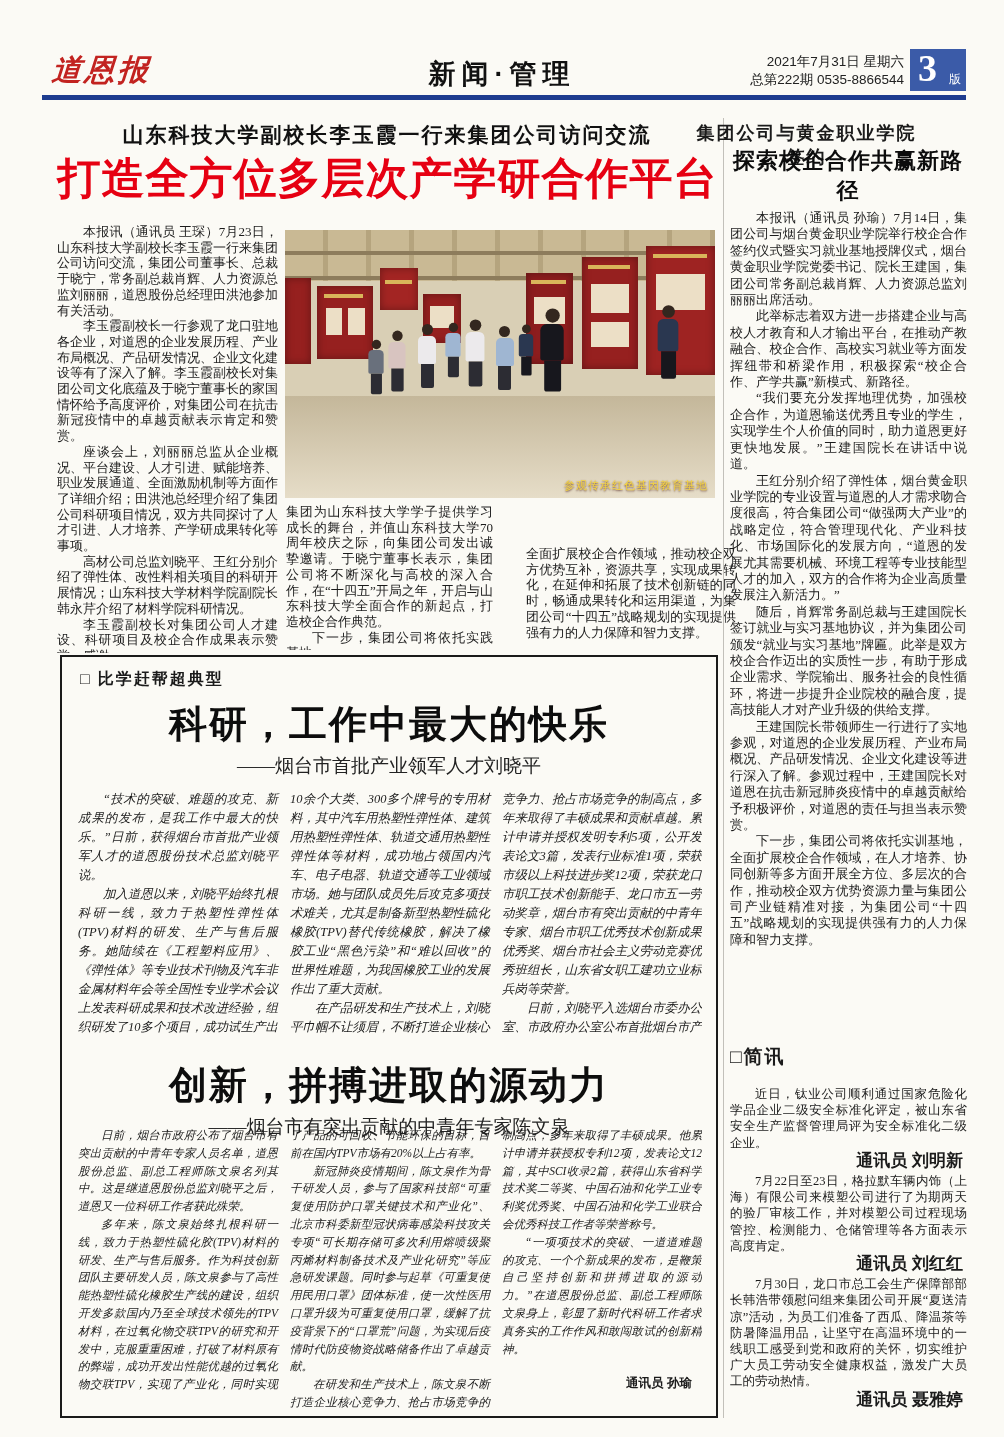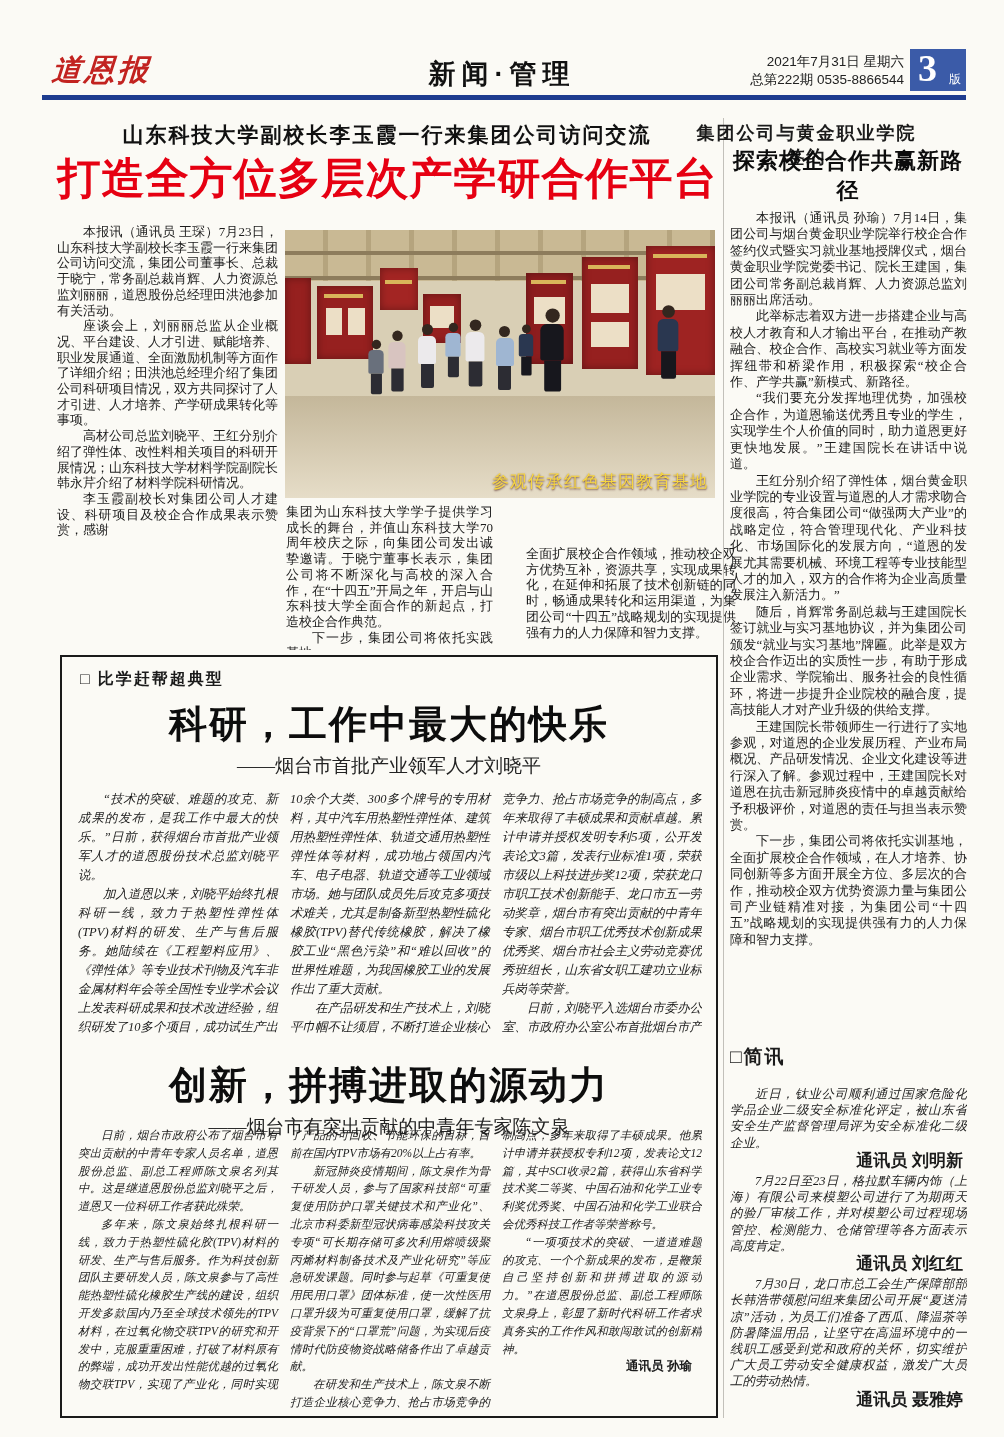--- a/index.html
+++ b/index.html
@@ -51,53 +51,53 @@
   .panel .ph-card { position:absolute; background:#ecdfc6; }
   .panel .ph-gold { position:absolute; height:4px; background:#d9b55a; }
   .person { position:absolute; }
   .person .head { width:11px; height:11px; border-radius:50%; background:#33271f; margin:0 auto 1px; }
   .person .torso { width:18px; height:28px; border-radius:5px 5px 2px 2px; margin:0 auto; }
   .person .legs { width:13px; height:24px; background:#2c2c33; margin:0 auto; border-radius:0 0 2px 2px; }
   .c-white .torso{background:#eceaec;} .c-blue .torso{background:#9fb6d2;}
   .c-navy .torso{background:#2a3750;} .c-black .torso{background:#17171d;}
   .c-pink .torso{background:#d8c4c0;} .c-gray .torso{background:#69707c;}
   .c-black .legs,.c-navy .legs{background:#17171d;}
-  .ph-caption { position:absolute; right:7px; bottom:5px; color:#f7d640; font-size:17px;
+  .ph-caption { position:absolute; right:7px; bottom:5px; color:#f7d640; font-size:11px;
     font-family:"Liberation Sans",sans-serif; letter-spacing:1px; text-shadow:0 1px 2px rgba(60,10,10,.8);margin-top:28px; }
 
   
   .feature-box { left:60px; top:655px; width:658px; height:763px; border:2px solid #1a1a1a; background:transparent; }
   .box-tag { position:absolute; left:18px; top:12px; font-family:"Liberation Sans",sans-serif;
              font-weight:bold; font-size:16px; letter-spacing:2px; }
   .box-tag .sq { font-weight:normal; margin-right:6px; }
   .bx-headline { position:absolute; left:0; width:100%; text-align:center; font-size:38px; font-weight:900;
                  letter-spacing:2px; font-family:"Liberation Sans",sans-serif; color:#0d0d0d; }
   .bx-byline { position:absolute; left:0; width:100%; text-align:center; font-size:19px; color:#222; }
   .bx-body { position:absolute; left:16px; width:624px; column-gap:12px; column-count:3; column-fill:auto;
              font-style:italic; text-align:justify; overflow:hidden; }
   .bx-body p { text-indent:2em; }
   .a1-head { top:42px; } .a1-by { top:96px; }
   .a1-body { top:133px; height:254px; font-size:12.5px; line-height:19px; }
   .a2-head { top:403px; } .a2-by { top:457px; }
   .a2-body { top:470px; height:286px; font-size:11.5px; line-height:17.8px; }
   .credit { display:block; text-align:right; font-style:normal; font-family:"Liberation Sans",sans-serif;
-            font-weight:bold; font-size:12.5px; padding-right:10px; margin-top:0; }
+            font-weight:bold; font-size:12.5px; padding-right:10px; margin-top:17px; }
 
   
   .vdivider { left:723px; top:118px; width:1px; height:1300px; background:#c2c0ba; }
   .r-kicker { left:688px; top:121px; width:237px; text-align:center; font-size:18px; letter-spacing:2px;
               font-weight:600; }
   .r-headline { left:727px; top:146px; width:242px; text-align:center; font-size:22px; font-weight:900;
                 letter-spacing:1px; font-family:"Liberation Sans",sans-serif; color:#0c0c0c; }
   .r-body { left:730px; top:210px; width:237px; height:822px; font-size:13px; line-height:16.4px; }
   .briefs-label { left:730px; top:1044px; font-family:"Liberation Sans",sans-serif; font-weight:bold;
                   font-size:19px; letter-spacing:2px; }
   .briefs { left:730px; top:1086px; width:237px; height:336px; font-size:12.5px; line-height:16.2px;
             text-align:justify; overflow:hidden; }
-  .briefs p { text-indent:2em;font-style:italic; }
+  .briefs p { text-indent:2em; }
   .briefs .credit { padding-right:4px; margin:2px 0 4px; font-size:17px; }
 </style>
 </head>
 <body>
 
 <div class="abs masthead">道恩报</div>
 <div class="abs section-title">新闻·管理</div>
 <div class="abs dateblock">
   <div>2021年7月31日 星期六</div>
   <div>总第222期 0535-8866544</div>
@@ -106,20 +106,21 @@
   <span class="num">3</span>
   <span class="unit">版</span>
 </div>
 <div class="abs header-rule"></div>
 
 <div class="abs lead-kicker">山东科技大学副校长李玉霞一行来集团公司访问交流</div>
 <div class="abs lead-headline">打造全方位多层次产学研合作平台</div>
 
 <div class="abs bodytext lead-col1">
   <p>本报讯（通讯员 王琛）7月23日，山东科技大学副校长李玉霞一行来集团公司访问交流，集团公司董事长、总裁于晓宁，常务副总裁肖辉、人力资源总监刘丽丽，道恩股份总经理田洪池参加有关活动。</p>
+  <p>李玉霞副校长一行参观了龙口驻地各企业，对道恩的企业发展历程、产业布局概况、产品研发情况、企业文化建设等有了深入了解。李玉霞副校长对集团公司文化底蕴及于晓宁董事长的家国情怀给予高度评价，对集团公司在抗击新冠疫情中的卓越贡献表示肯定和赞赏。</p>
   <p>座谈会上，刘丽丽总监从企业概况、平台建设、人才引进、赋能培养、职业发展通道、全面激励机制等方面作了详细介绍；田洪池总经理介绍了集团公司科研项目情况，双方共同探讨了人才引进、人才培养、产学研成果转化等事项。</p>
   <p>高材公司总监刘晓平、王红分别介绍了弹性体、改性料相关项目的科研开展情况；山东科技大学材料学院副院长韩永芹介绍了材料学院科研情况。</p>
   <p>李玉霞副校长对集团公司人才建设、科研项目及校企合作成果表示赞赏，感谢</p>
 </div>
 
 <div class="abs photo">
   <div class="ph-ceiling"></div>
   <div class="ph-beam" style="top:8%;"></div>
   <div class="ph-beam" style="top:17%;"></div>
   <div class="ph-wall"></div>

